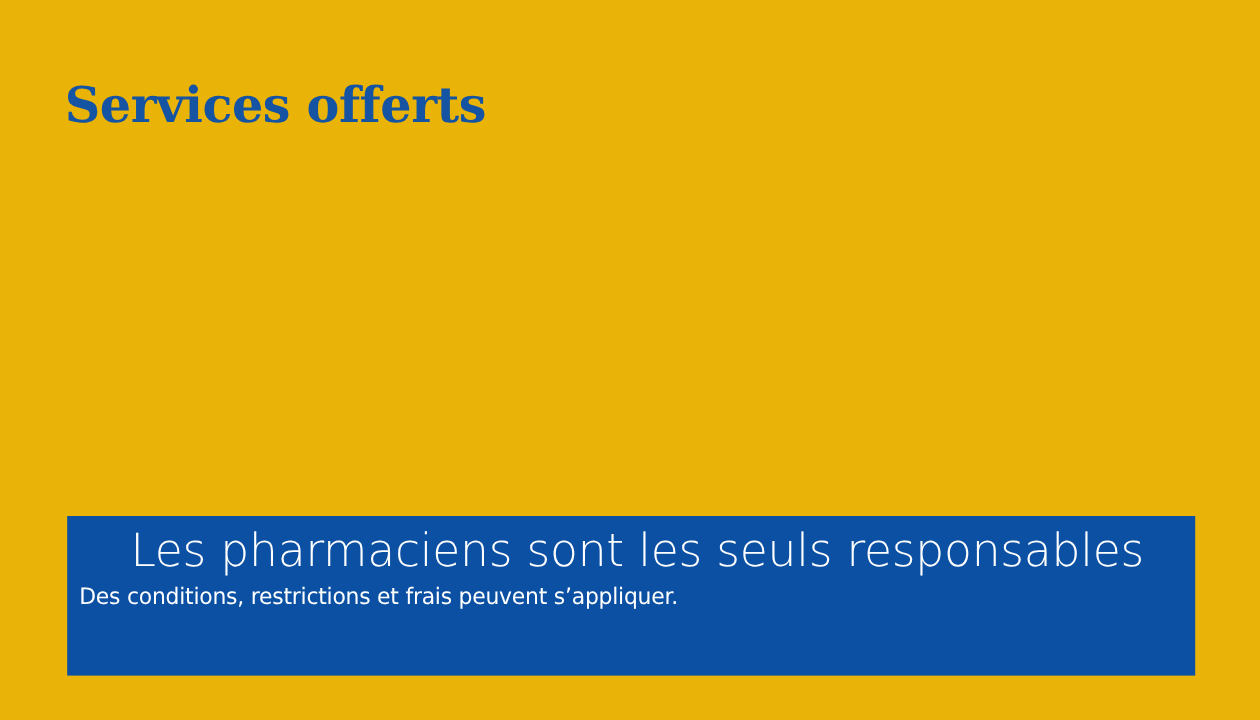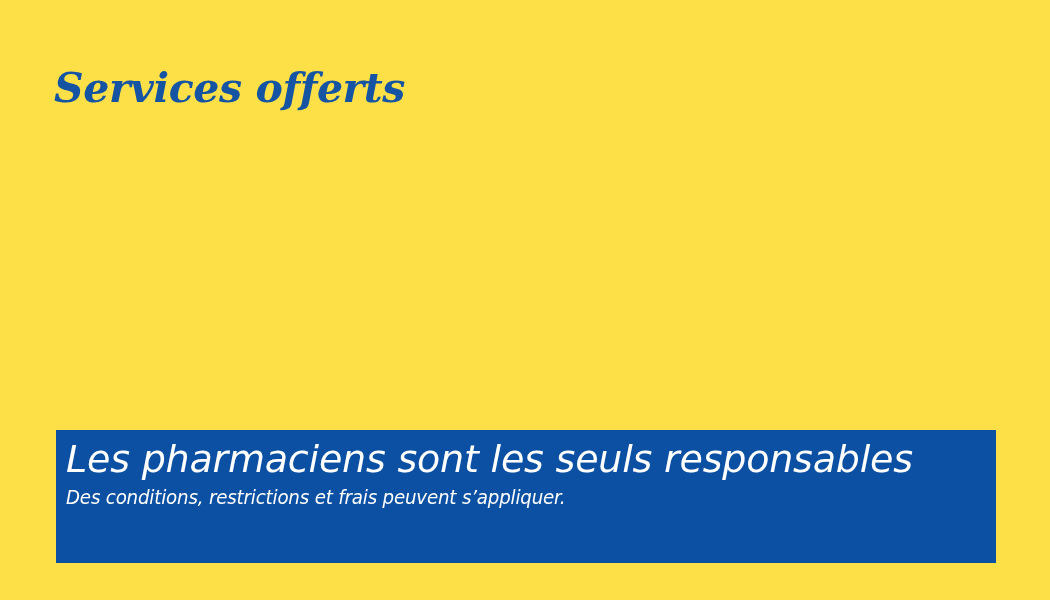--- a/index.html
+++ b/index.html
@@ -10,22 +10,21 @@
     width: 1050px;
     height: 600px;
     background: #ffffff;
     font-family: "Liberation Sans", sans-serif;
     overflow: hidden;
   }
   .slide {
     position: relative;
     width: 1050px;
     height: 600px;
-    background: #fde047;
-    font-style: italic;
+    background: #eab308;
   }
 
   
   .slide-title {
     position: absolute;
     left: 54px;
     top: 64px;
     margin: 0;
     font-family: "DejaVu Serif", "Liberation Serif", serif;
     font-weight: bold;
@@ -52,20 +51,21 @@
     color: #ffffff;
     font-family: "DejaVu Sans", "Liberation Sans", sans-serif;
     font-weight: 300;
     font-size: 38px;
     line-height: 43px;
     letter-spacing: -0.2px;
     white-space: nowrap;
   }
   .callout-headline .headline-line {
     display: block;
+    text-align: center;
   }
   .callout-subtext {
     margin: 4px 0 0 0;
     color: #ffffff;
     font-family: "DejaVu Sans", "Liberation Sans", sans-serif;
     font-weight: 400;
     font-size: 19px;
     line-height: 24px;
     letter-spacing: -0.2px;
     white-space: nowrap;

